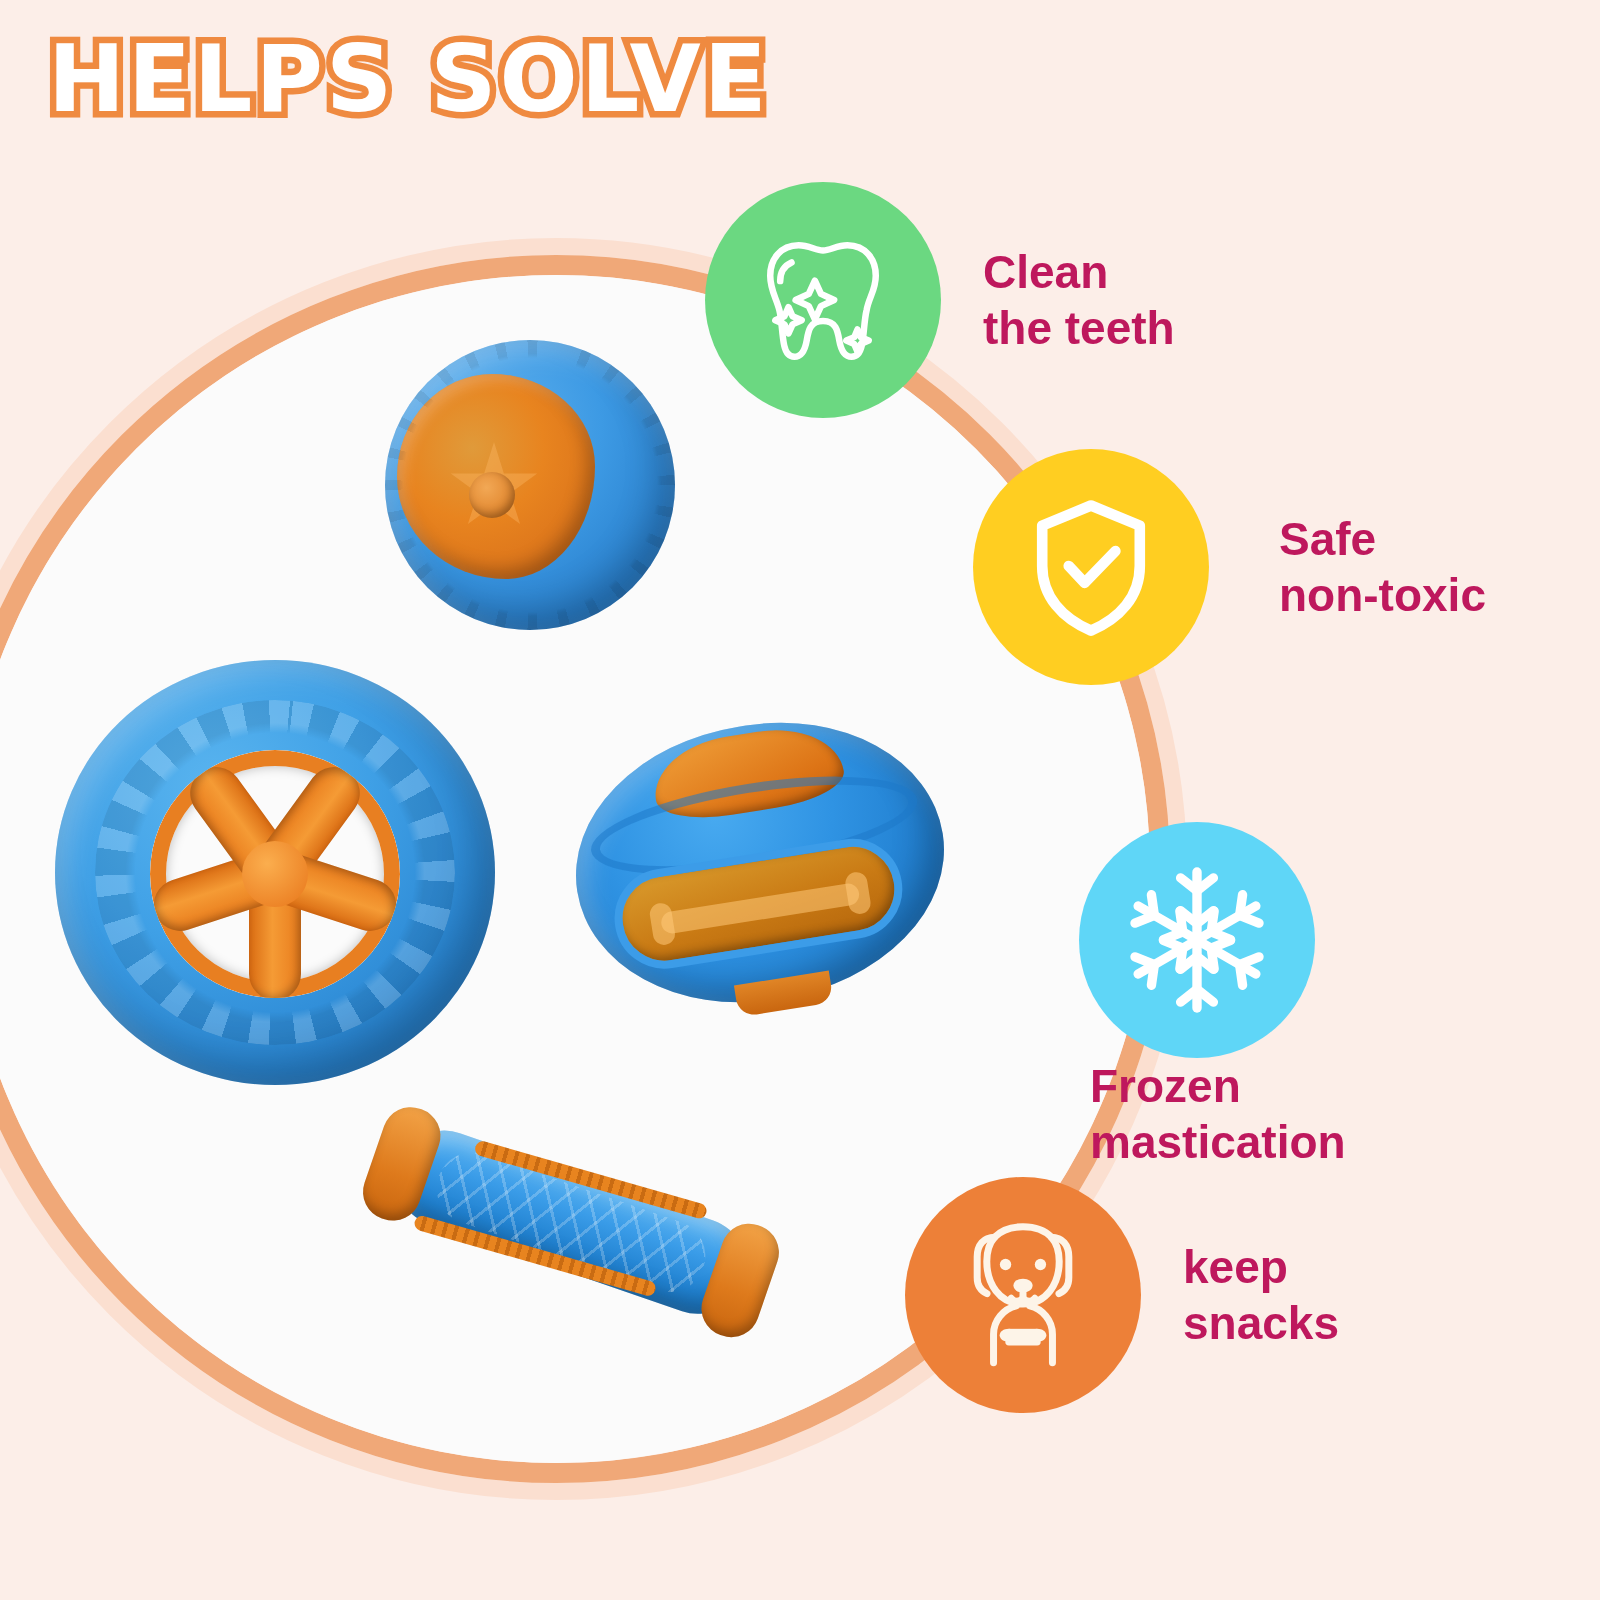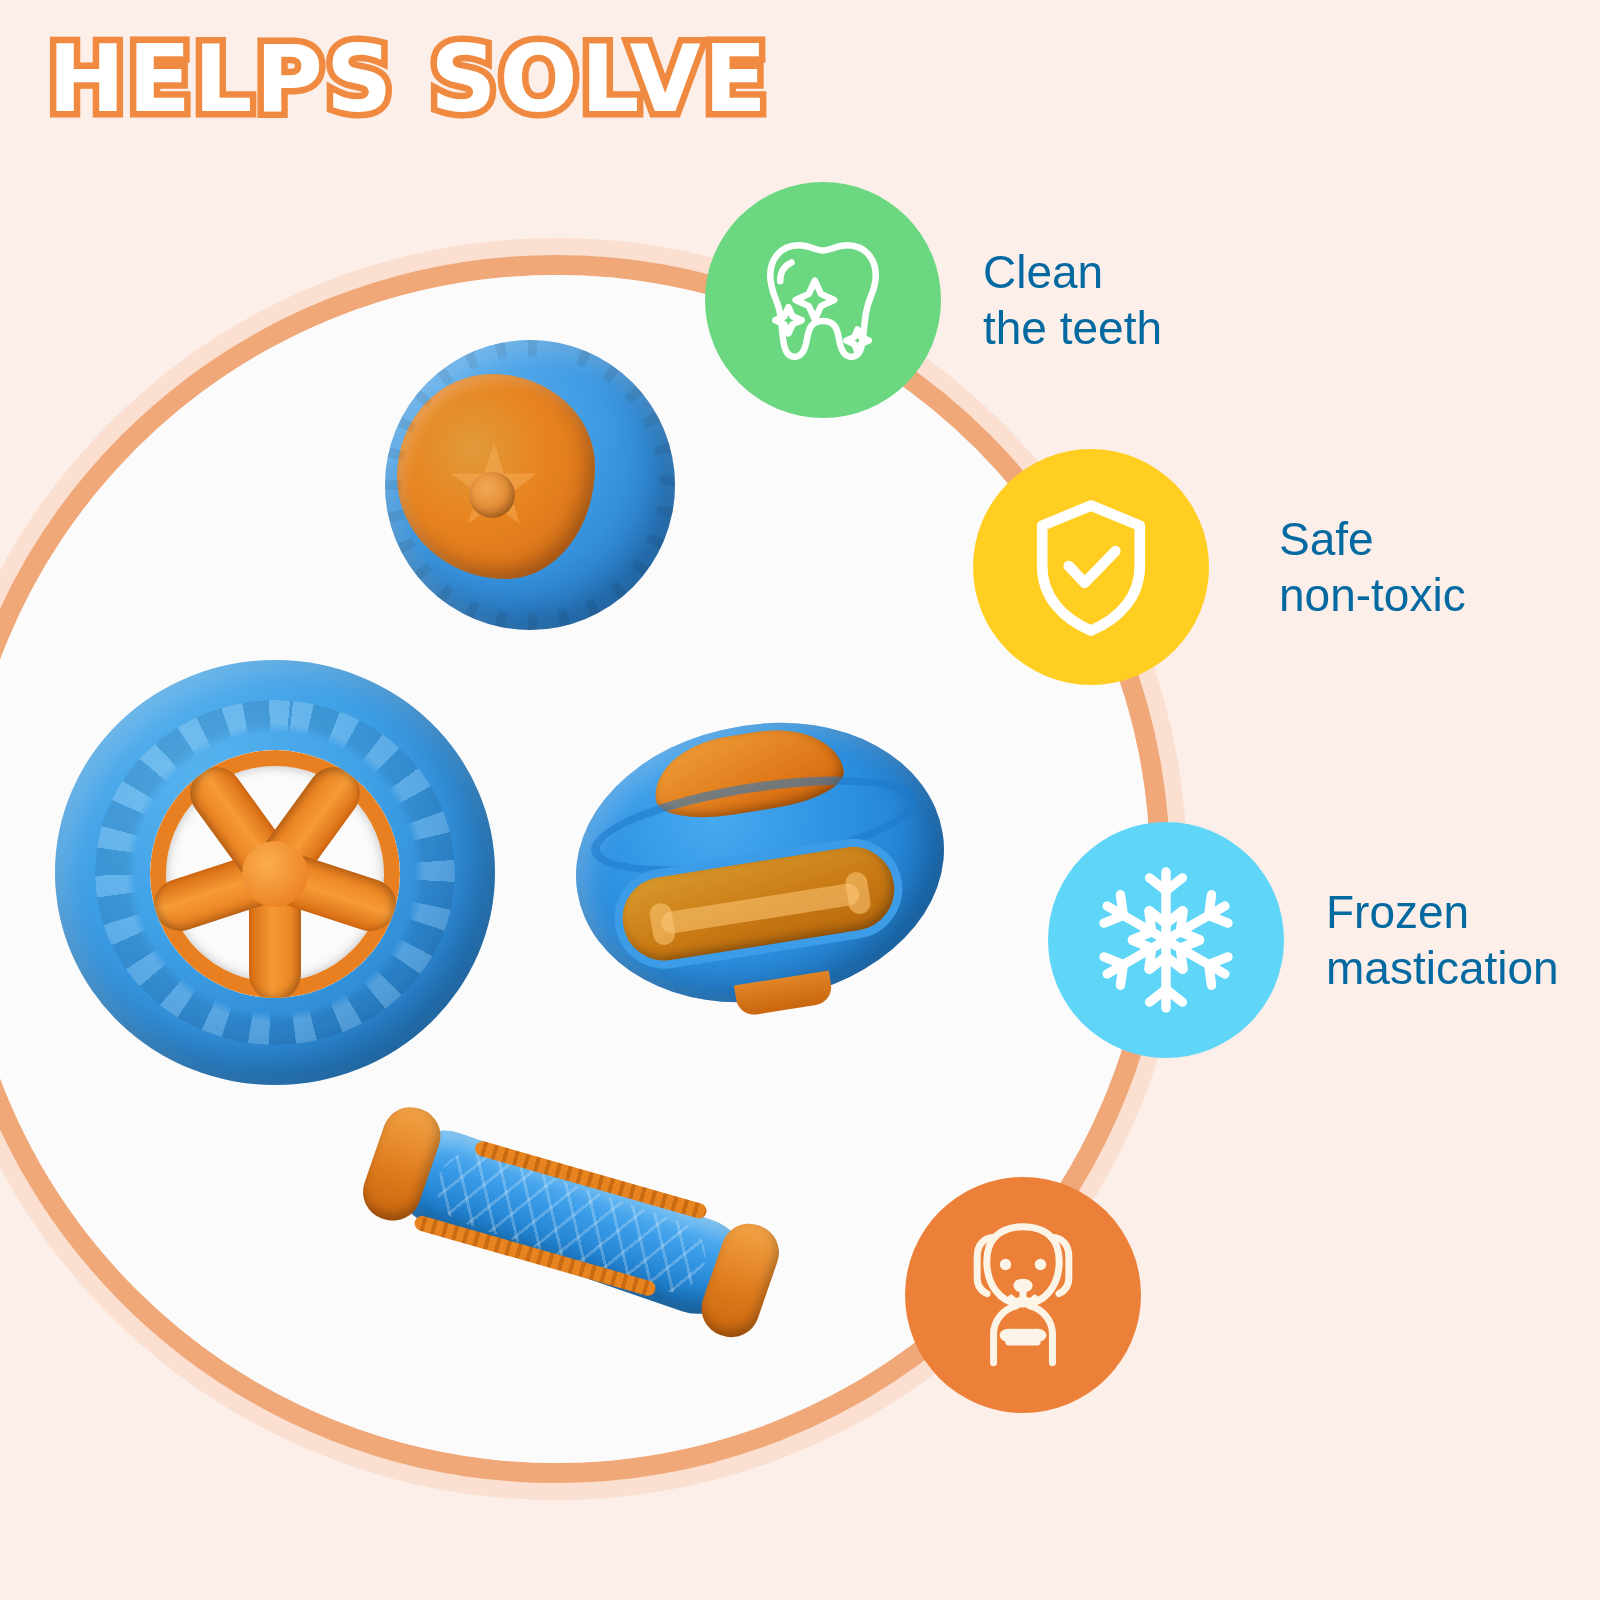--- a/index.html
+++ b/index.html
@@ -221,31 +221,31 @@
   
   .feature{position:absolute;display:flex;align-items:center;}
   .badge{
     width:236px;height:236px;border-radius:50%;
     display:flex;align-items:center;justify-content:center;
     flex:0 0 auto;
   }
   .badge svg{display:block;}
   .feature-label{
     margin-left:42px;
-    color:#0369a1;
+    color:#be185d;
     font-size:46px;
-    font-weight:normal;
+    font-weight:bold;
     line-height:1.22;
     font-family:"Liberation Sans","DejaVu Sans",sans-serif;
     white-space:pre-line;
   }
 
   .f-teeth {left:705px;  top:182px;}
   .f-safe  {left:973px;  top:449px;gap:28px;}
-  .f-frozen{left:1048px; top:822px;}
+  .f-frozen{left:1048px; top:822px;flex-direction:column;}
   .f-snacks{left:905px;  top:1177px;}
 
   .bg-green {background:#6bd881;}
   .bg-yellow{background:#ffce21;}
   .bg-cyan  {background:#5fd6f7;}
   .bg-orange{background:#ed8038;}
 </style>
 </head>
 <body>
 
@@ -363,15 +363,17 @@
           <path d="M33 33v2.5"></path>
           <path d="M33 35.5c-1.6 1.8-4 1.8-5.4 0M33 35.5c1.6 1.8 4 1.8 5.4 0"></path>
           <path d="M19.5 65V52c0-6.4 4.6-11.6 10.4-13M46.5 65V52c0-6.4-4.6-11.6-10.4-13"></path>
           <path d="M26.5 55.5h13"></path>
           <path d="M26.5 49.5c-2.4 0-4.2 1.3-4.2 3s1.8 3 4.2 3 4.2-1.3 4.2-3-1.8-3-4.2-3Z" fill="#fdf4e8" stroke="none"></path>
           <path d="M39.5 49.5c2.4 0 4.2 1.3 4.2 3s-1.8 3-4.2 3-4.2-1.3-4.2-3 1.8-3 4.2-3Z" fill="#fdf4e8" stroke="none"></path>
           <path d="M26.5 49.5h13v6h-13z" fill="#fdf4e8" stroke="none"></path>
         </svg>
       </span>
     </div>
+    <div class="feature-label">keep
+snacks</div>
   </div>
 
 </div>
 
 </body></html>

